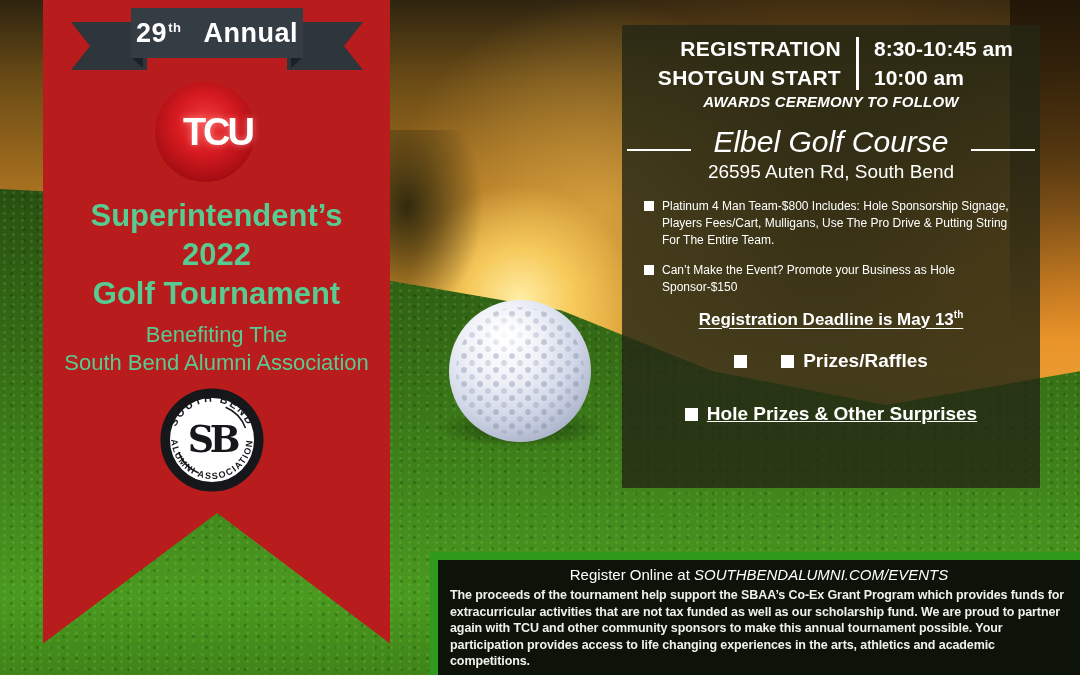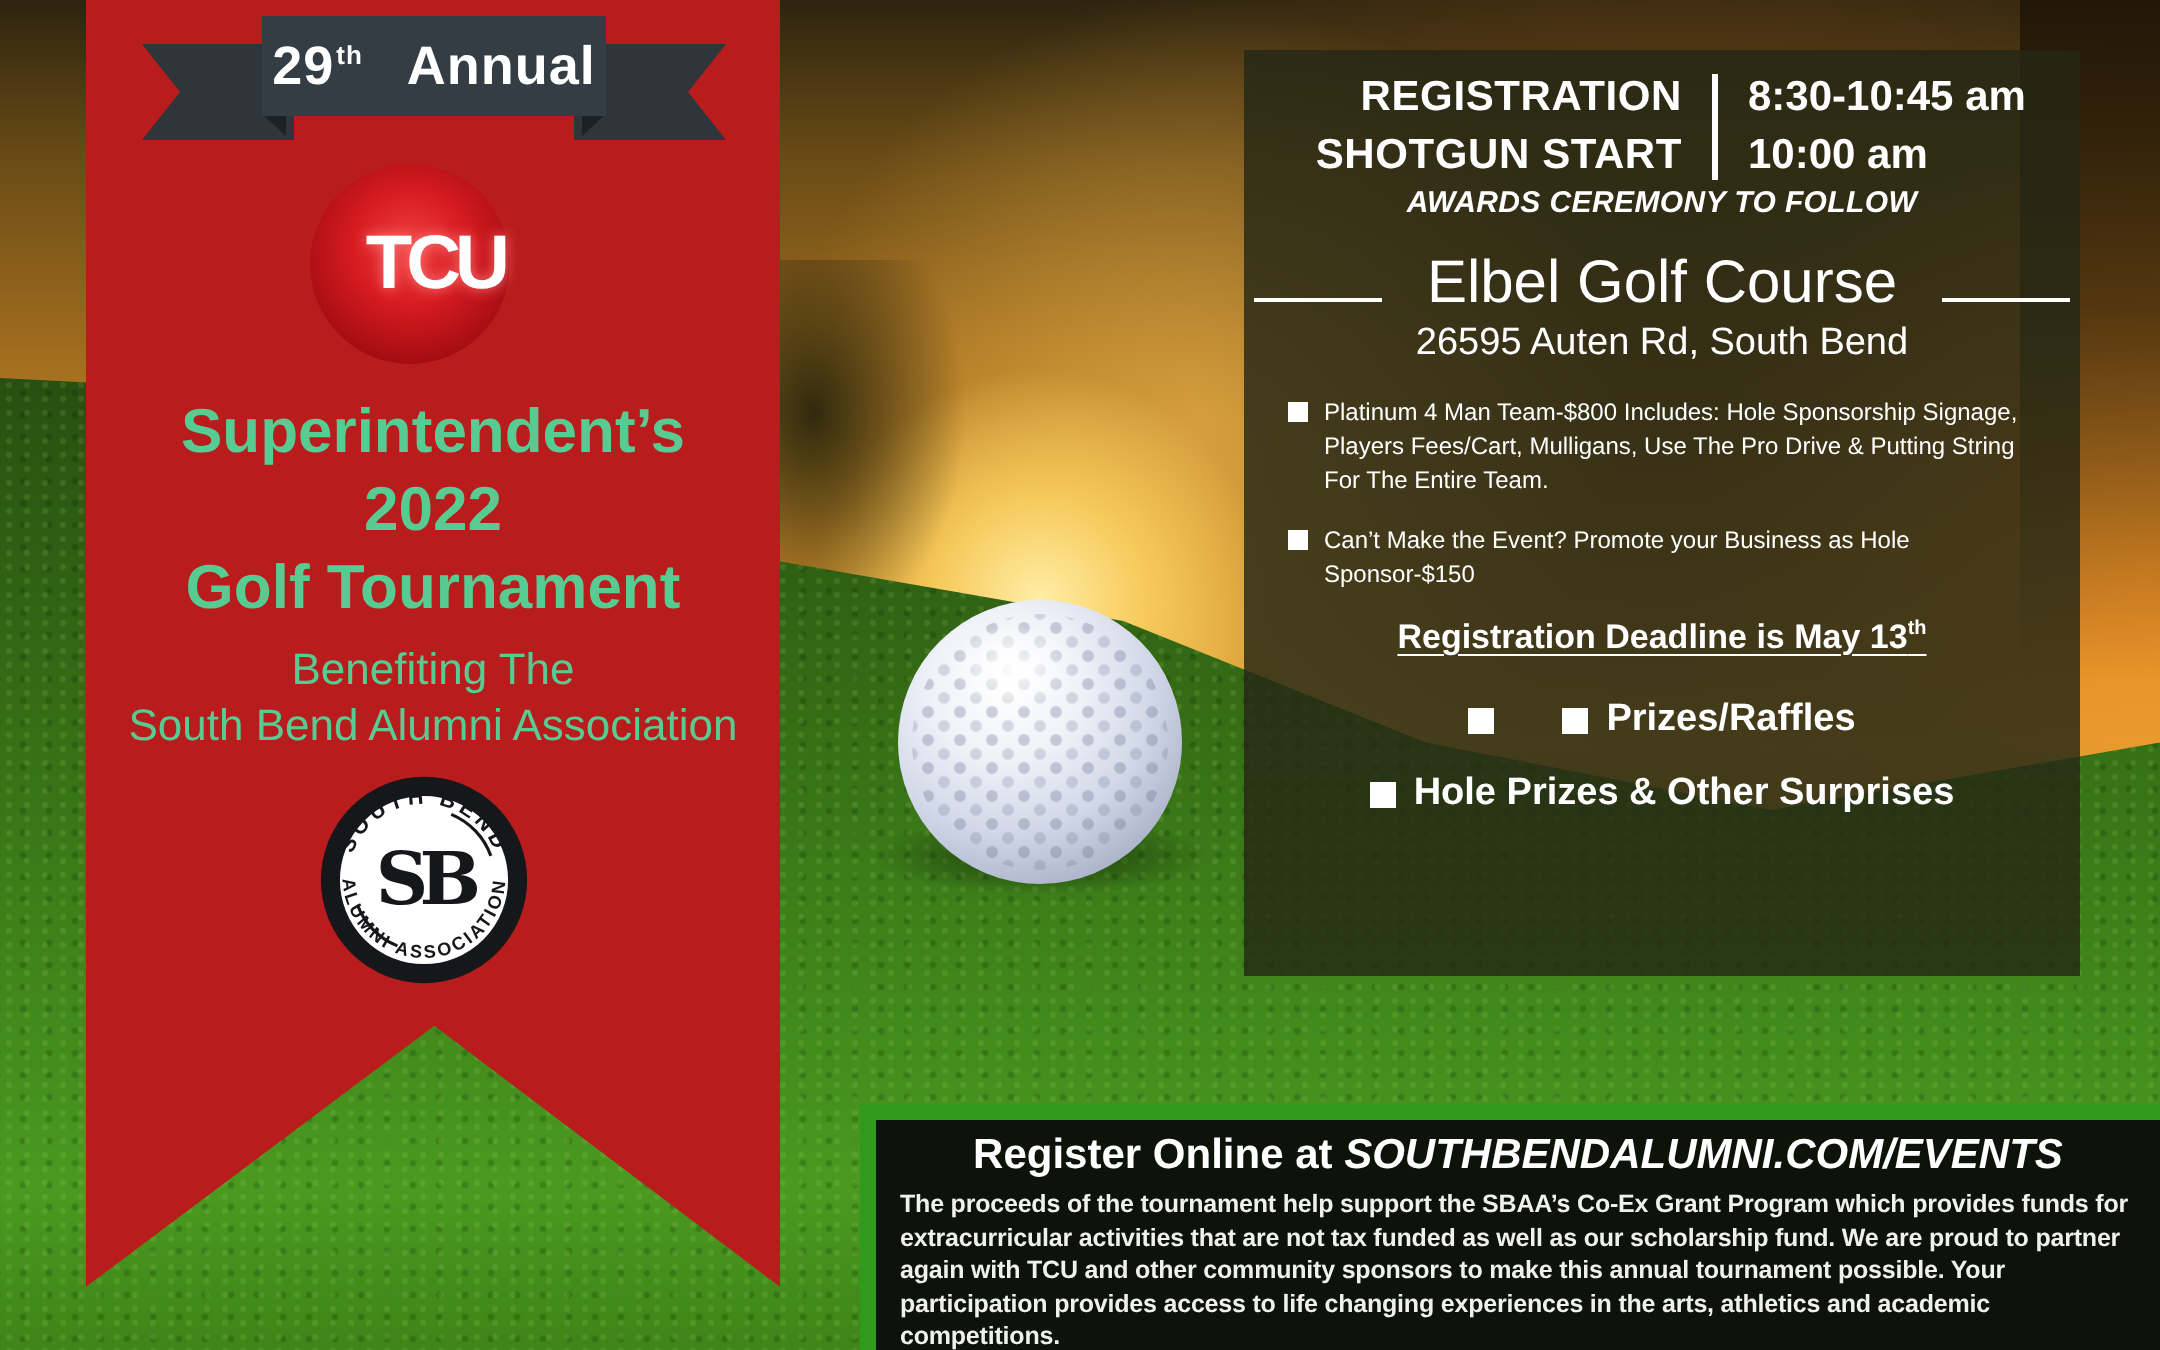--- a/index.html
+++ b/index.html
@@ -76,40 +76,40 @@
   .event{position:absolute;left:622px;top:25px;width:418px;height:463px;
     background:rgba(37,39,21,.82);color:#fff;text-align:center;overflow:hidden;}
   .date{margin-top:16px;font-size:31px;font-weight:bold;}
   .date sup{font-size:15px;vertical-align:14px;margin-left:1px;}
   .sched{display:grid;grid-template-columns:206px 3px 1fr;column-gap:15px;row-gap:5px;
     align-items:center;width:392px;margin:12px auto 0;}
   .sched .lbl{text-align:right;font-size:21px;font-weight:bold;letter-spacing:.3px;}
   .sched .bar{grid-column:2;grid-row:1/3;width:3px;height:100%;background:#fff;}
   .sched .time{text-align:left;font-size:21px;font-weight:bold;}
   .awards{margin-top:3px;font-size:15px;font-weight:bold;font-style:italic;letter-spacing:.2px;}
-  .venue-row{display:flex;justify-content:center;align-items:flex-end;gap:22px;margin-top:15px;}
+  .venue-row{display:flex;justify-content:center;align-items:flex-end;gap:22px;margin-top:15px;font-style:italic;}
   .venue{font-size:30px;line-height:34px;}
   .vline{width:64px;height:2px;background:#fff;margin-bottom:8px;}
   .addr{font-size:19px;margin-top:2px;}
   .bullets{text-align:left;margin:15px 14px 0 22px;font-size:12px;line-height:17px;}
   .bullet{display:flex;gap:8px;margin-bottom:13px;}
   .bullet .sq{flex:none;width:10px;height:10px;background:#fff;margin-top:3px;}
   .deadline{margin-top:5px;font-size:17px;font-weight:bold;}
   .deadline u{text-underline-offset:3px;}
   .deadline sup{font-size:10px;vertical-align:7px;}
   .perks-row{display:flex;justify-content:center;gap:34px;margin-top:20px;
     font-size:19px;font-weight:bold;}
   .perk{display:flex;align-items:center;gap:9px;}
   .perk .sq2{width:13px;height:13px;background:#fff;}
-  .perks-row.second{margin-top:15px;}
+  .perks-row.second{margin-top:31px;text-decoration:underline;}
 
   
   .register{position:absolute;left:430px;top:552px;width:650px;height:123px;box-sizing:border-box;
     background:#0d1308;border-top:8px solid #2f9a1b;border-left:8px solid #2f9a1b;color:#fff;}
-  .reg-head{text-align:center;margin-top:6px;font-size:21px;font-weight:bold;}
+  .reg-head{text-align:center;margin-top:6px;font-size:15px;font-weight:normal;}
   .reg-head .url{font-style:italic;}
   .reg-body{margin:4px 12px 0 12px;font-size:12.5px;font-weight:bold;line-height:16.5px;
     color:#f1f1ec;text-align:left;letter-spacing:-.1px;}
 </style>
 </head>
 <body>
 
 <div class="stage">
 
   <div class="sky"></div>

